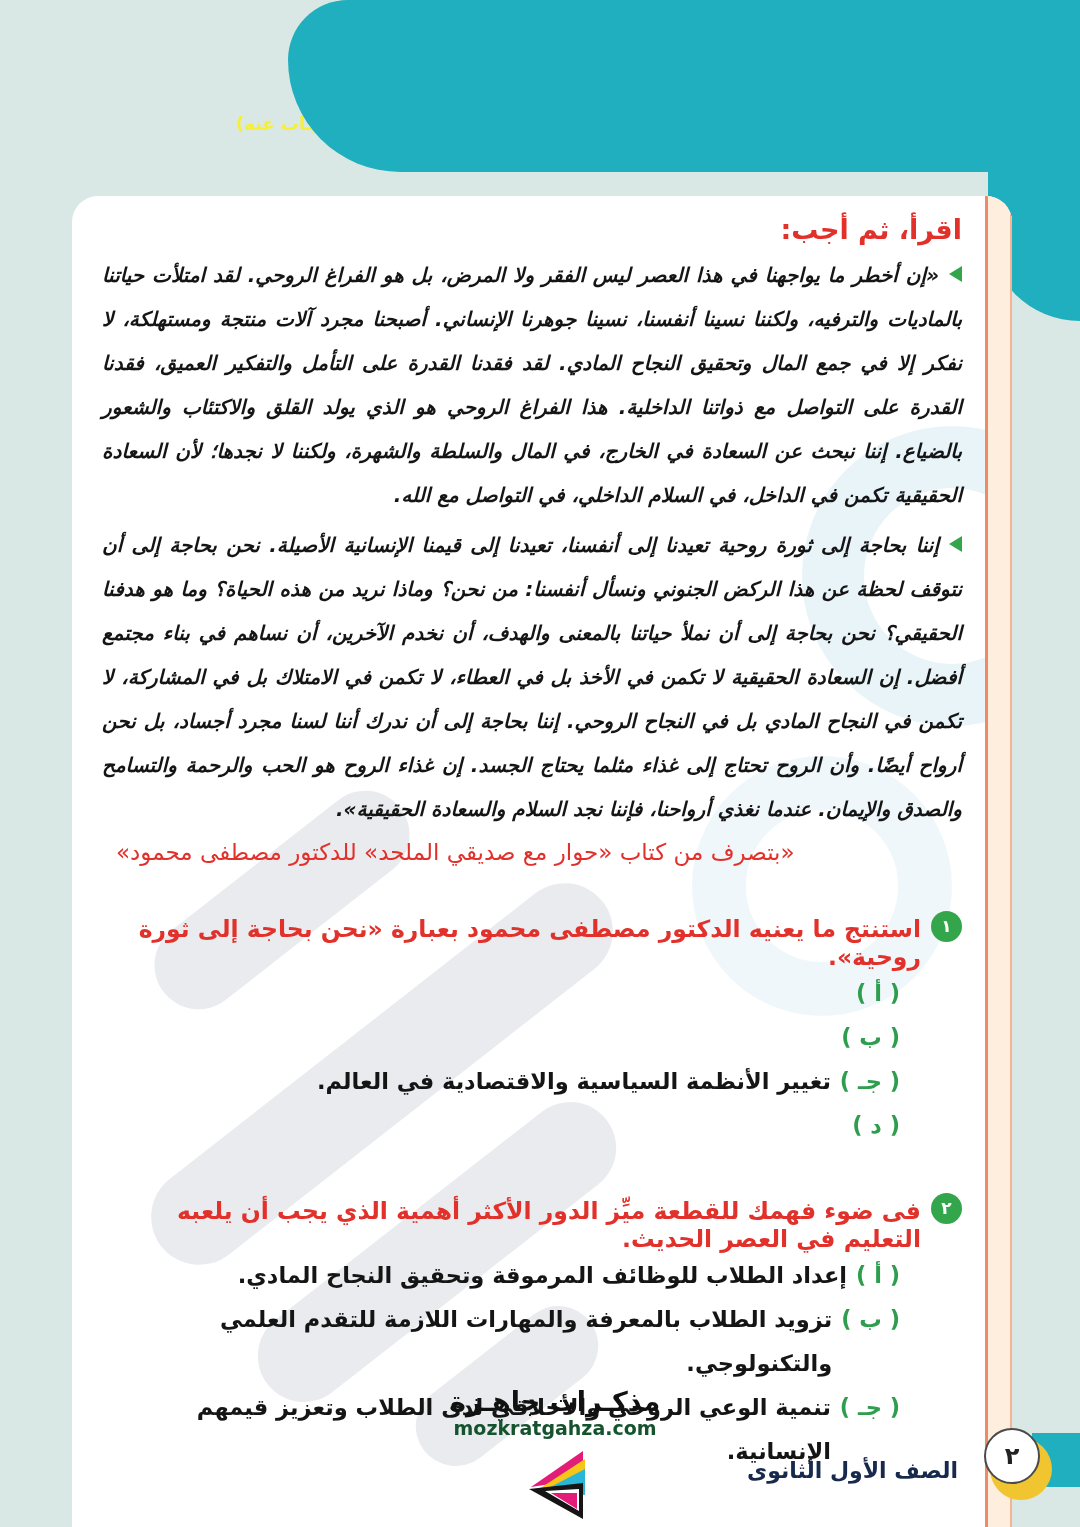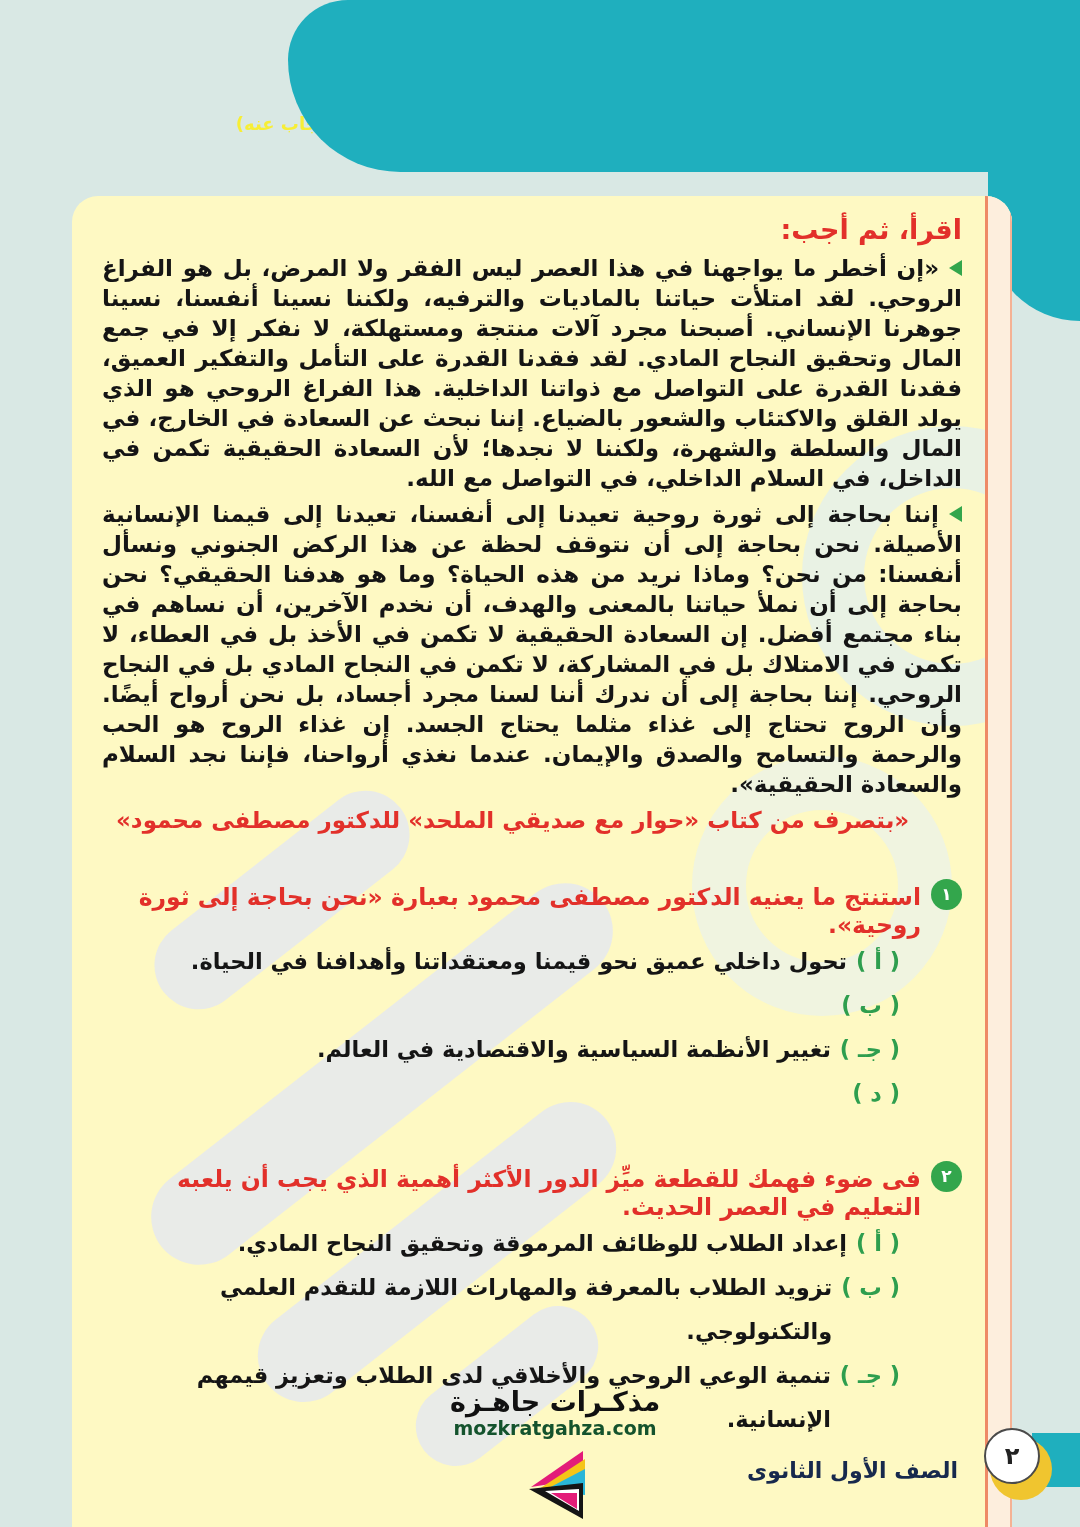--- a/index.html
+++ b/index.html
@@ -13,47 +13,47 @@
     background:#1fafbe; border-radius:0 0 0 130px; z-index:2; }
   .header-title { position:absolute; top:28px; right:130px; left:180px; text-align:center;
     color:#ffffff; font-size:46px; font-weight:bold; direction:rtl; letter-spacing:-1px; }
   .header-subrow { position:absolute; top:108px; right:210px; left:120px; direction:rtl;
     display:flex; align-items:center; justify-content:center; gap:120px; }
   .header-sub { color:#f7ee36; font-size:27px; font-weight:bold; }
   .header-note { color:#f7ee36; font-size:18px; font-weight:bold; }
 
   
   .card { position:absolute; left:72px; top:196px; width:940px; bottom:0;
-    background:#fef9c3; border-radius:26px 26px 0 0; z-index:3; overflow:hidden; }
+    background:#ffffff; border-radius:26px 26px 0 0; z-index:3; overflow:hidden; }
   .card-strip { position:absolute; right:0; top:0; bottom:0; width:27px; background:#fdeedd;
     border-left:3px solid #ee8a66; border-right:2px solid #f5b294; z-index:2; }
 
   
   .wm { position:absolute; z-index:0; }
   .wm-ring1 { width:300px; height:300px; border:62px solid #ddeef6; border-radius:50%;
     right:-90px; top:230px; opacity:.65; }
   .wm-ring2 { width:260px; height:260px; border:54px solid #e3f1f7; border-radius:50%;
     right:60px; top:560px; opacity:.55; }
   .wm-bar { background:#e7e9ec; border-radius:60px; opacity:.9; }
   .wm-b1 { width:560px; height:96px; left:30px; top:830px; transform:rotate(-38deg); }
   .wm-b2 { width:430px; height:92px; left:150px; top:1010px; transform:rotate(-38deg); }
   .wm-b3 { width:300px; height:88px; left:60px; top:660px; transform:rotate(-38deg); }
   .wm-b4 { width:210px; height:80px; left:330px; top:1150px; transform:rotate(-38deg); }
 
   .card-inner { position:relative; z-index:1; direction:rtl; padding:16px 50px 150px 30px; }
 
   .red { color:#e2302a;margin-top:34px; }
   h2.sec-head { font-size:27px; font-weight:bold; margin:2px 0 8px; }
 
-  .para { font-size:23px; font-weight:600; color:#151515; line-height:30px;
-    text-align:justify; margin:5px 0 6px; }
+  .para { font-size:20px; font-weight:600; color:#151515; line-height:44px;
+    text-align:justify; margin:5px 0 6px;font-style:italic; }
   .tri { display:inline-block; width:0; height:0; border-top:8px solid transparent;
     border-bottom:8px solid transparent; border-right:13px solid #33a64c; margin-left:10px; }
 
-  .attribution { font-size:23px; font-weight:bold; text-align:left; margin:8px 6px 4px 14px; }
+  .attribution { font-size:23px; font-weight:normal; text-align:left; margin:8px 6px 4px 14px; }
 
   .q { margin-top:16px; }
   .qhead { display:flex; align-items:center; gap:10px; font-size:23.5px; font-weight:bold; }
   .qnum { flex:0 0 auto; width:31px; height:31px; border-radius:50%; background:#33a64c;
     color:#fff; font-size:17px; display:flex; align-items:center; justify-content:center; }
   .opt { display:flex; gap:9px; padding-right:62px; line-height:44px; font-size:22.5px;
     font-weight:600; color:#151515; }
   .omark { color:#2e9e4e; font-weight:bold; flex:0 0 auto; }
 
   
@@ -105,21 +105,20 @@
 
       <div class="attribution red">«بتصرف من كتاب «حوار مع صديقي الملحد» للدكتور مصطفى محمود»</div>
 
       <div class="q">
         <div class="qhead">
           <span class="qnum">١</span>
           <span class="red">استنتج ما يعنيه الدكتور مصطفى محمود بعبارة «نحن بحاجة إلى ثورة روحية».</span>
         </div>
         <div class="opt">
             <span class="omark">( أ )</span>
-            <span>تحول داخلي عميق نحو قيمنا ومعتقداتنا وأهدافنا في الحياة.</span>
           </div>
         <div class="opt">
             <span class="omark">( ب )</span>
           </div>
         <div class="opt">
             <span class="omark">( جـ )</span>
             <span>تغيير الأنظمة السياسية والاقتصادية في العالم.</span>
           </div>
         <div class="opt">
             <span class="omark">( د )</span>

